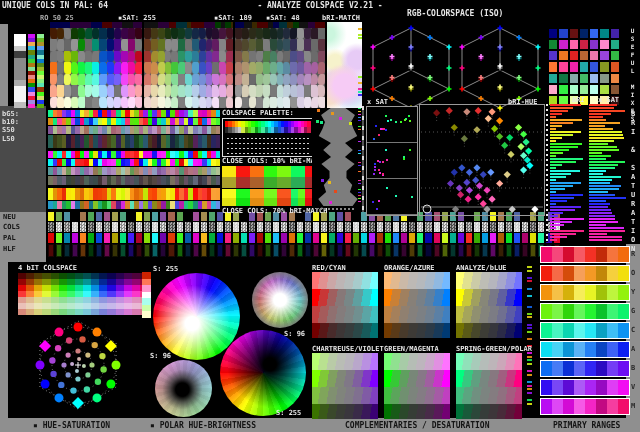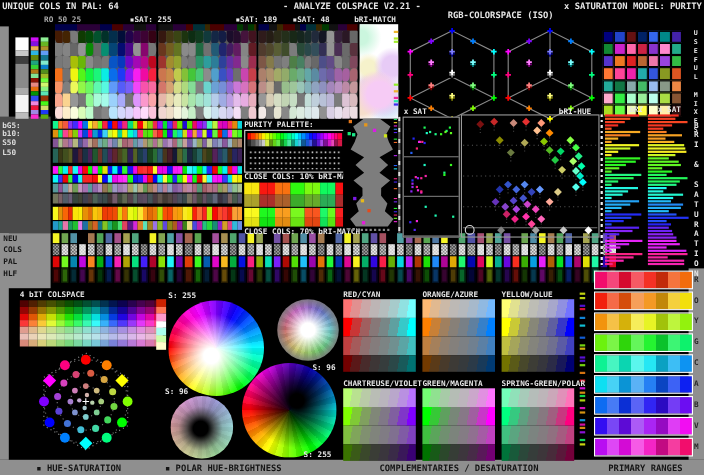--- a/index.html
+++ b/index.html
@@ -21,21 +21,20 @@
 <div id="screen">
 
   <div class="abs" style="left:0;top:24px;width:8px;height:394px;background:#8f8f8f;"></div>
   <div class="abs" style="left:0;top:106px;width:46px;height:106px;background:#4a4a4a;"></div>
   <div class="abs" style="left:0;top:212px;width:46px;height:50px;background:#8f8f8f;"></div>
   <div class="abs" style="left:626px;top:244px;width:14px;height:174px;background:#8f8f8f;"></div>
   <div class="abs" style="left:0;top:418px;width:640px;height:14px;background:#8f8f8f;"></div>
 
   <span class="px" style="left:2px;top:1px;">UNIQUE COLS IN PAL: 64</span>
   <span class="px" style="left:320px;top:1px;transform:translateX(-50%);">- ANALYZE COLSPACE V2.21 -</span>
-  <span class="px" style="right:2px;top:1px;">x SATURATION MODEL: PURITY</span>
 
   <span class="px small dim" style="left:40px;top:14px;">RO 50 25</span>
   <span class="px small" id="satlbl0" style="left:118px;top:14px;">▪SAT: 255</span>
   <span class="px small" id="satlbl1" style="left:214px;top:14px;">▪SAT: 189</span>
   <span class="px small" id="satlbl2" style="left:266px;top:14px;">▪SAT: 48</span>
   <span class="px small" style="left:322px;top:14px;">bRI-MATCH</span>
   <span class="px" style="left:407px;top:9px;">RGB-COLORSPACE (ISO)</span>
 
   <div class="abs" id="graybar" style="left:14px;top:34px;width:12px;height:74px;">
       <div style="width: 100%; height: 12px; background: rgb(255, 255, 255);"></div>
@@ -1066,21 +1065,21 @@
         <div style="flex: 1 1 0%; background: rgb(6, 78, 17); box-shadow: rgba(0, 0, 0, 0.65) 0px 0px 0px 1px inset;"></div>
         <div style="flex: 1 1 0%; background: rgb(8, 30, 101); box-shadow: rgba(0, 0, 0, 0.65) 0px 0px 0px 1px inset;"></div>
         <div style="flex: 1 1 0%; background: rgb(54, 4, 35); box-shadow: rgba(0, 0, 0, 0.65) 0px 0px 0px 1px inset;"></div>
         <div style="flex: 1 1 0%; background: rgb(78, 78, 6); box-shadow: rgba(0, 0, 0, 0.65) 0px 0px 0px 1px inset;"></div>
         <div style="flex: 1 1 0%; background: rgb(8, 101, 66); box-shadow: rgba(0, 0, 0, 0.65) 0px 0px 0px 1px inset;"></div>
         <div style="flex: 1 1 0%; background: rgb(16, 4, 54); box-shadow: rgba(0, 0, 0, 0.65) 0px 0px 0px 1px inset;"></div>
         <div style="flex: 1 1 0%; background: rgb(78, 6, 17); box-shadow: rgba(0, 0, 0, 0.65) 0px 0px 0px 1px inset;"></div>
       </div>
     </div>
 
-  <span class="px small" style="left:222px;top:109px;">PURITY PALETTE:</span>
+  <span class="px small" style="left:222px;top:109px;">COLSPACE PALETTE:</span>
   <div class="abs" id="idxpal" style="left:222px;top:118px;width:90px;height:37px;border:1px solid #ddd;background:#000;">
       <div style="position: absolute; left: 2px; top: 2px; right: 2px; height: 12px; display: flex; flex-wrap: wrap;">
         <div style="width: 3.84615%; height: 6px; background: rgb(255, 0, 0);"></div>
         <div style="width: 3.84615%; height: 6px; background: rgb(255, 59, 0);"></div>
         <div style="width: 3.84615%; height: 6px; background: rgb(255, 117, 0);"></div>
         <div style="width: 3.84615%; height: 6px; background: rgb(255, 176, 0);"></div>
         <div style="width: 3.84615%; height: 6px; background: rgb(255, 235, 0);"></div>
         <div style="width: 3.84615%; height: 6px; background: rgb(217, 255, 0);"></div>
         <div style="width: 3.84615%; height: 6px; background: rgb(158, 255, 0);"></div>
         <div style="width: 3.84615%; height: 6px; background: rgb(99, 255, 0);"></div>
@@ -1934,21 +1933,21 @@
 <span class="px small" style="left: 2px; top: 110px; color: rgb(221, 221, 221);">bG5:</span>
     <span class="px small" style="left: 2px; top: 118px; color: rgb(221, 221, 221);">b10:</span>
     <span class="px small" style="left: 2px; top: 126px; color: rgb(221, 221, 221);">S50</span>
     <span class="px small" style="left: 2px; top: 135px; color: rgb(221, 221, 221);">L50</span>
     <span class="px small dark" style="left: 3px; top: 213px;">NEU</span>
     <span class="px small dark" style="left: 3px; top: 223px;">COLS</span>
     <span class="px small dark" style="left: 3px; top: 234px;">PAL</span>
     <span class="px small dark" style="left: 3px; top: 245px;">HLF</span>
     <span class="px small" style="left: 312px; top: 264px;">RED/CYAN</span>
     <span class="px small" style="left: 384px; top: 264px;">ORANGE/AZURE</span>
-    <span class="px small" style="left: 456px; top: 264px;">YELLOW/bLUE</span>
+    <span class="px small" style="left: 456px; top: 264px;">ANALYZE/bLUE</span>
     <span class="px small" style="left: 312px; top: 345px;">CHARTREUSE/VIOLET</span>
     <span class="px small" style="left: 384px; top: 345px;">GREEN/MAGENTA</span>
     <span class="px small" style="left: 456px; top: 345px;">SPRING-GREEN/POLAR</span>
     <span class="px small dark" style="left: 631px; top: 250px; color: rgb(42, 42, 42);">R</span>
     <span class="px small dark" style="left: 631px; top: 269px; color: rgb(42, 42, 42);">O</span>
     <span class="px small dark" style="left: 631px; top: 288px; color: rgb(42, 42, 42);">Y</span>
     <span class="px small dark" style="left: 631px; top: 307px; color: rgb(42, 42, 42);">G</span>
     <span class="px small dark" style="left: 631px; top: 326px; color: rgb(42, 42, 42);">C</span>
     <span class="px small dark" style="left: 631px; top: 345px; color: rgb(42, 42, 42);">A</span>
     <span class="px small dark" style="left: 631px; top: 364px; color: rgb(42, 42, 42);">B</span>

